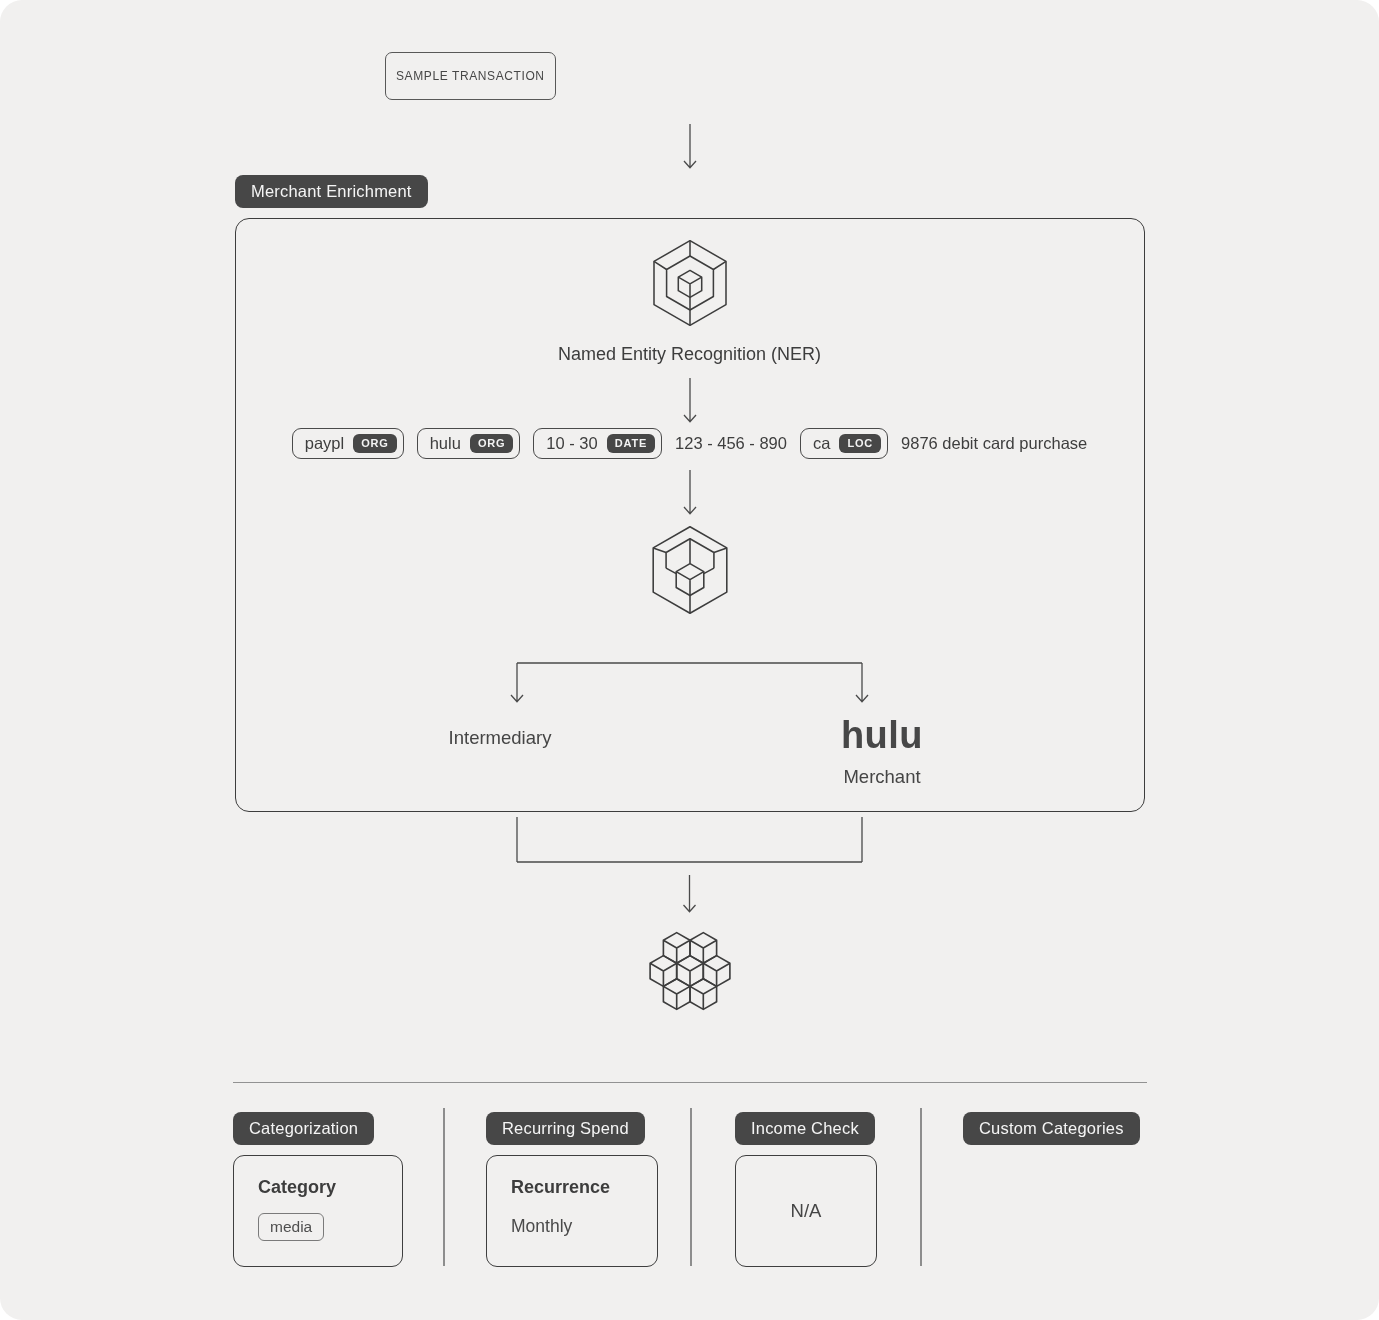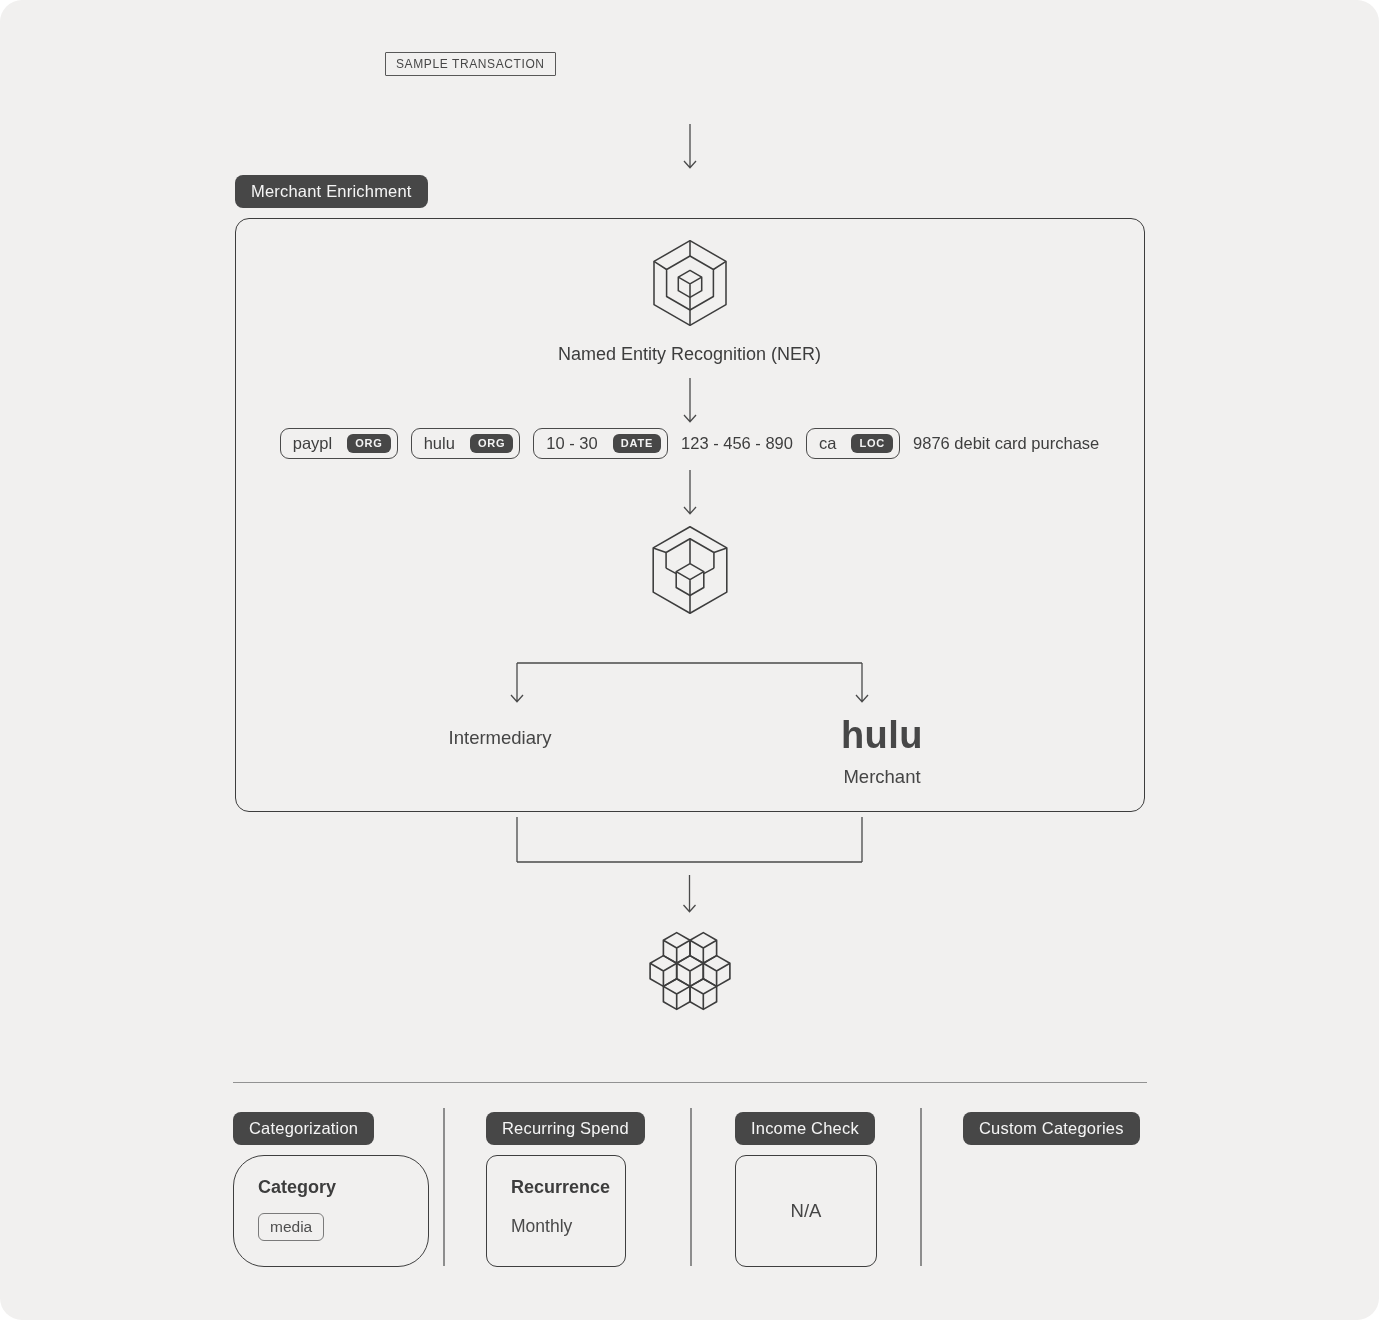--- a/index.html
+++ b/index.html
@@ -2,41 +2,41 @@
 <html><head>
 <meta charset="utf-8">
 <style>
   html,body{margin:0;padding:0;background:#ffffff;font-family:"Liberation Sans",sans-serif;}
   .canvas{position:relative;width:1379px;height:1320px;background:#f1f0ef;border-radius:22px;overflow:hidden;}
   .abs{position:absolute;}
   .center-text{left:0;width:1379px;text-align:center;}
 
   
   .outline-badge{
-    display:inline-block;border:1.5px solid #585858;border-radius:1px;
-    padding:4px 10px;font-size:12px;letter-spacing:.6px;color:#474747;line-height:1.2;
+    display:inline-block;border:1.5px solid #585858;border-radius:7px;
+    padding:16px 10px;font-size:12px;letter-spacing:.6px;color:#474747;line-height:1.2;
     background:transparent;
   }
   
   .badge-dark{
     display:inline-block;background:#474747;color:#f5f5f5;border-radius:8px;
     padding:7px 16px;font-size:16.5px;font-weight:500;line-height:1.15;letter-spacing:.2px;
   }
   .txn-text{font-size:20px;font-weight:500;color:#3e3e3e;letter-spacing:.2px;}
   .section-title{font-size:18px;font-weight:500;color:#3d3d3d;}
 
   .main-box{
     left:235px;top:218px;width:910px;height:594px;
     border:1.6px solid #3d3d3d;border-radius:14px;background:transparent;box-sizing:border-box;
   }
 
   
   .entity-row{left:0;top:428px;width:1379px;display:flex;justify-content:center;align-items:center;gap:13px;}
   .outline-tag{
-    display:inline-flex;align-items:center;gap:15px;
+    display:inline-flex;align-items:center;gap:9px;
     border:1.5px solid #4a4a4a;border-radius:9px;padding:4px 6px 4px 12px;
     font-size:16.5px;color:#3e3e3e;background:transparent;line-height:1.3;
   }
   .tag-badge{
     display:inline-block;background:#474747;color:#f3f3f3;border-radius:6px;
     font-size:11px;font-weight:600;letter-spacing:.8px;padding:4px 8px;line-height:1;
   }
   .plain-entity{font-size:16.5px;color:#3e3e3e;}
 
   
@@ -165,31 +165,31 @@
       <path d="M36.14 58 L50 66 L50 82 L36.14 90 L22.28 82 L22.28 66 Z M22.28 66 L36.14 74 L50 66 M36.14 74 L36.14 90"></path>
       <path d="M63.86 58 L77.72 66 L77.72 82 L63.86 90 L50 82 L50 66 Z M50 66 L63.86 74 L77.72 66 M63.86 74 L63.86 90"></path>
     </g>
   </svg>
 
   <div class="abs h-divider" style="left:233px;top:1082px;width:914px;"></div>
 
   <div class="abs" style="left:233px;top:1112px;text-align:right;">
     <span class="badge-dark">Categorization</span>
   </div>
-  <div class="abs card" style="left:233px;top:1155px;width:196px;height:112px;border-radius:31px;">
+  <div class="abs card" style="left:233px;top:1155px;width:170px;height:112px;">
     <div class="card-heading">Category</div>
     <span class="mini-tag">media</span>
   </div>
 
   <div class="abs v-divider" style="left:443px;top:1108px;height:158px;"></div>
 
   <div class="abs" style="left:486px;top:1112px;">
     <span class="badge-dark">Recurring Spend</span>
   </div>
-  <div class="abs card" style="left:486px;top:1155px;width:140px;height:112px;">
+  <div class="abs card" style="left:486px;top:1155px;width:172px;height:112px;">
     <div class="card-heading">Recurrence</div>
     <div class="card-value">Monthly</div>
   </div>
 
   <div class="abs v-divider" style="left:690px;top:1108px;height:158px;"></div>
 
   <div class="abs" style="left:735px;top:1112px;">
     <span class="badge-dark">Income Check</span>
   </div>
   <div class="abs card na-card" style="left:735px;top:1155px;width:142px;height:112px;">

